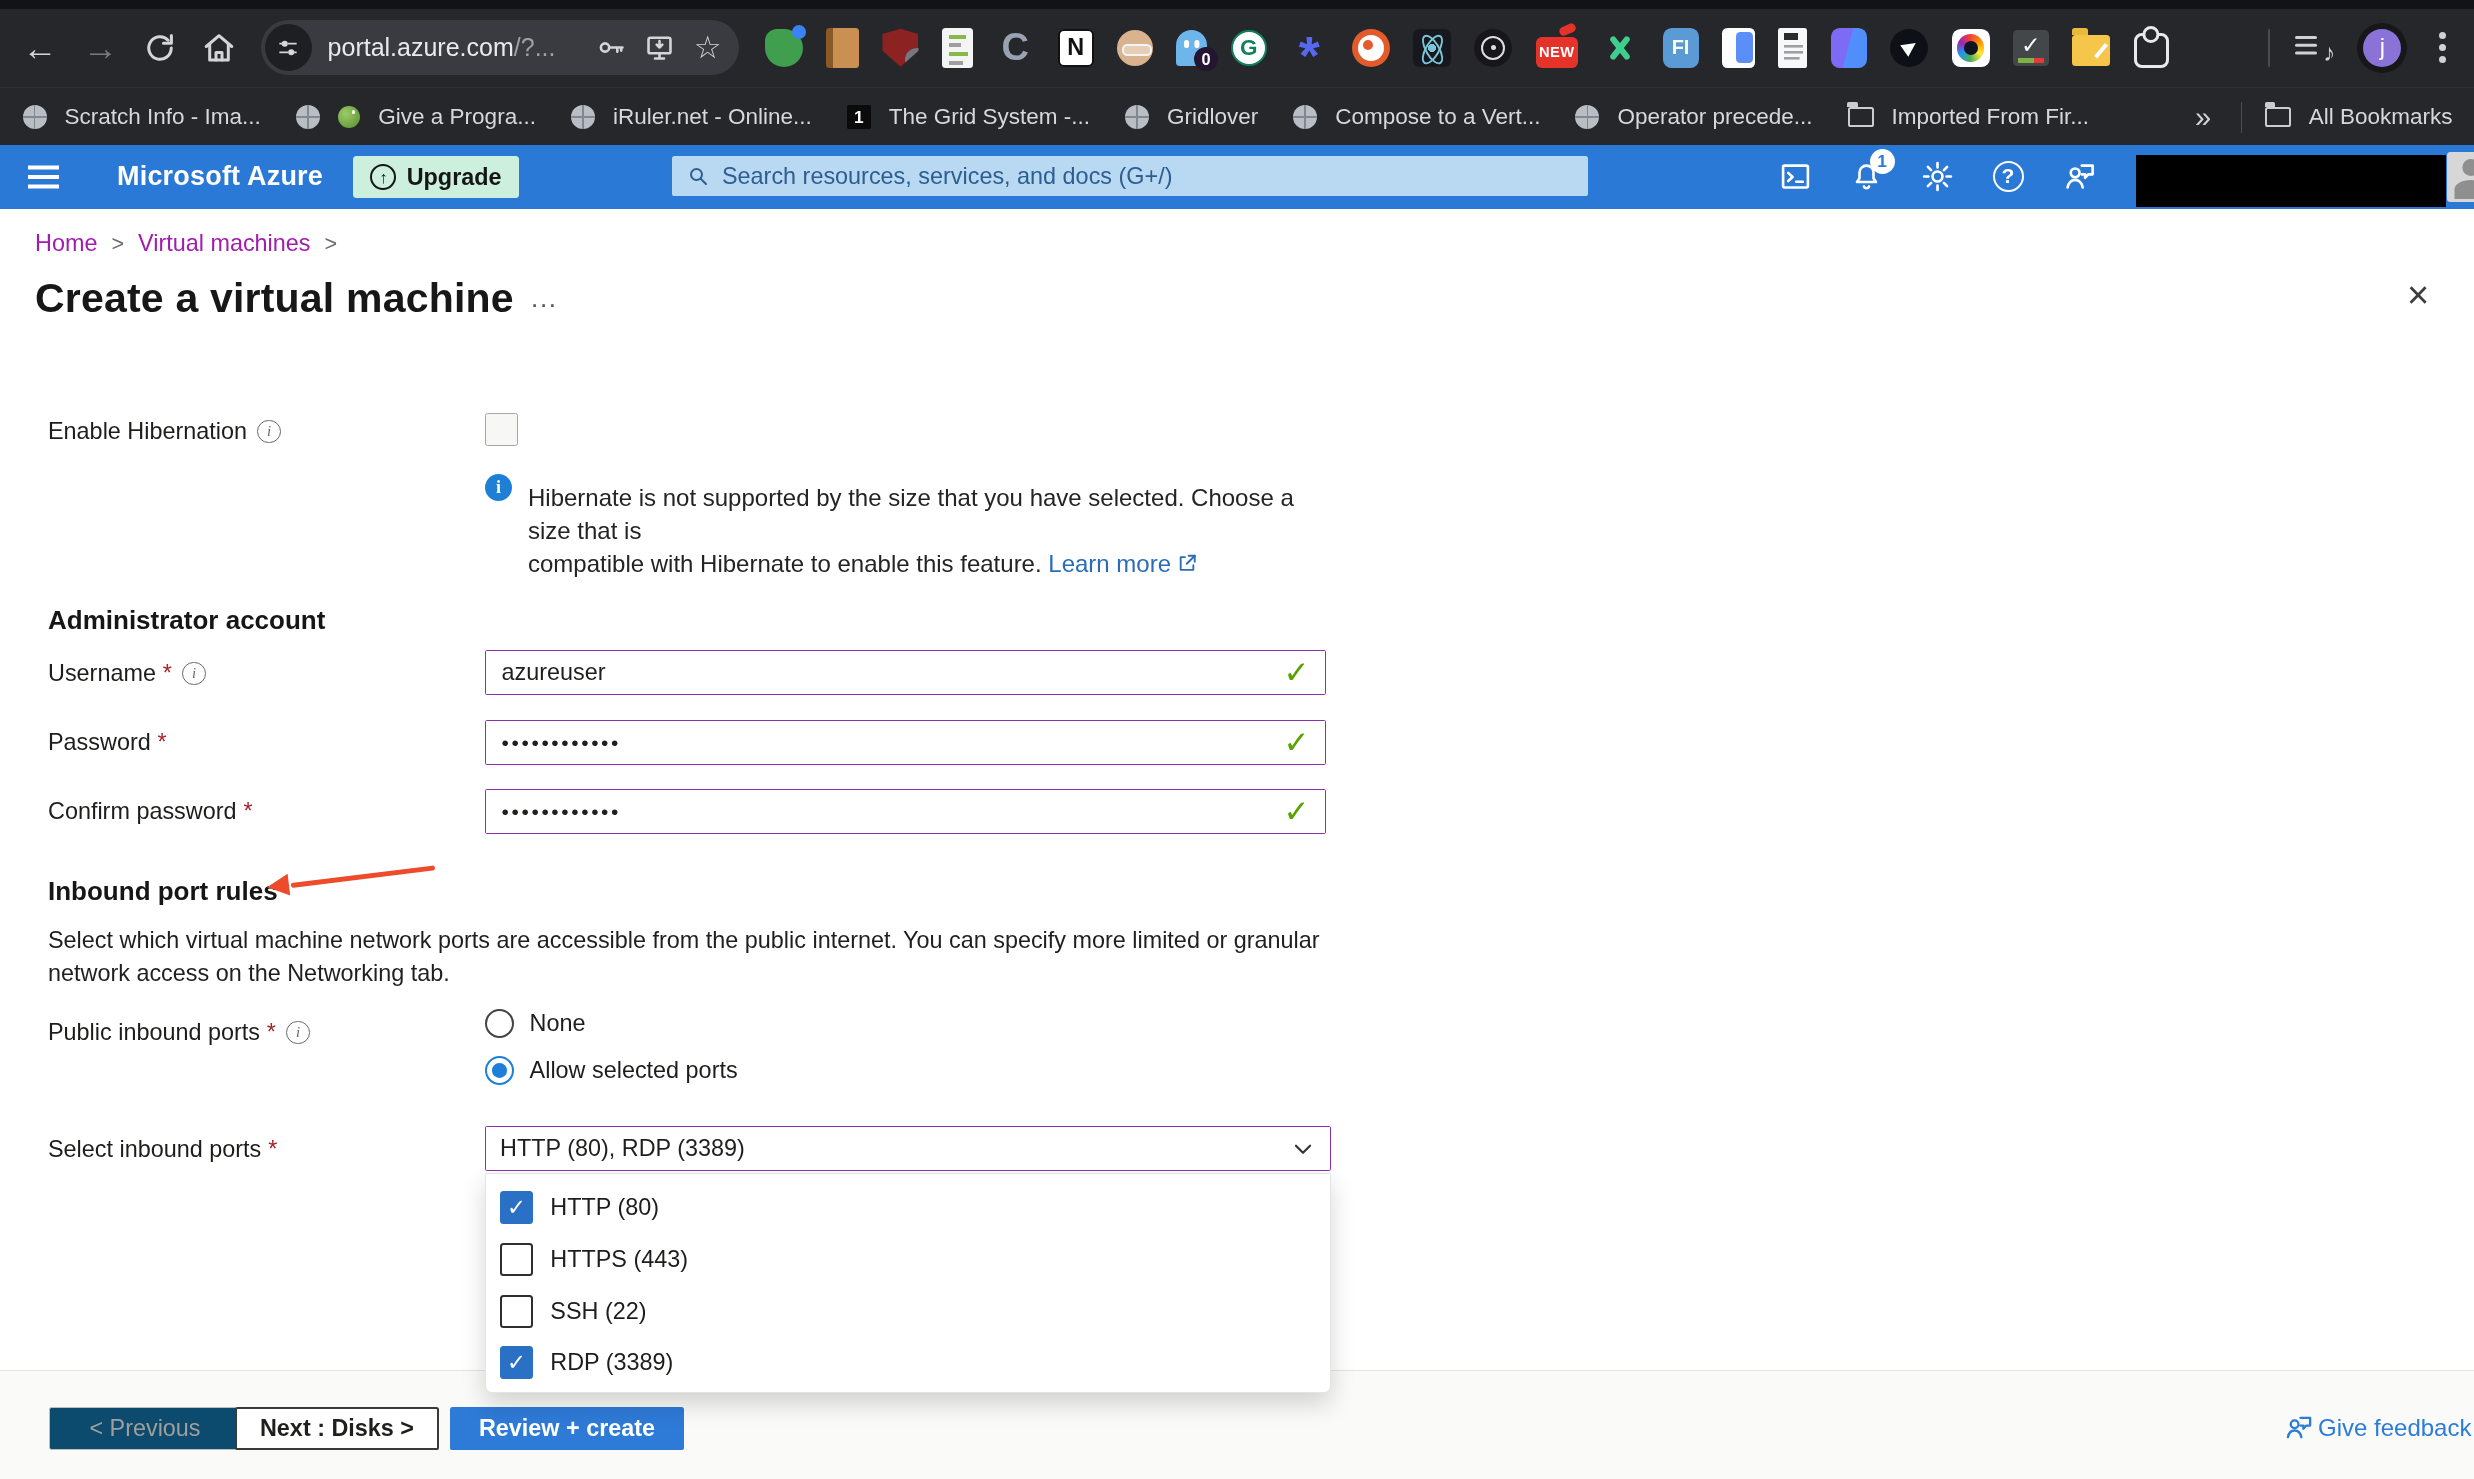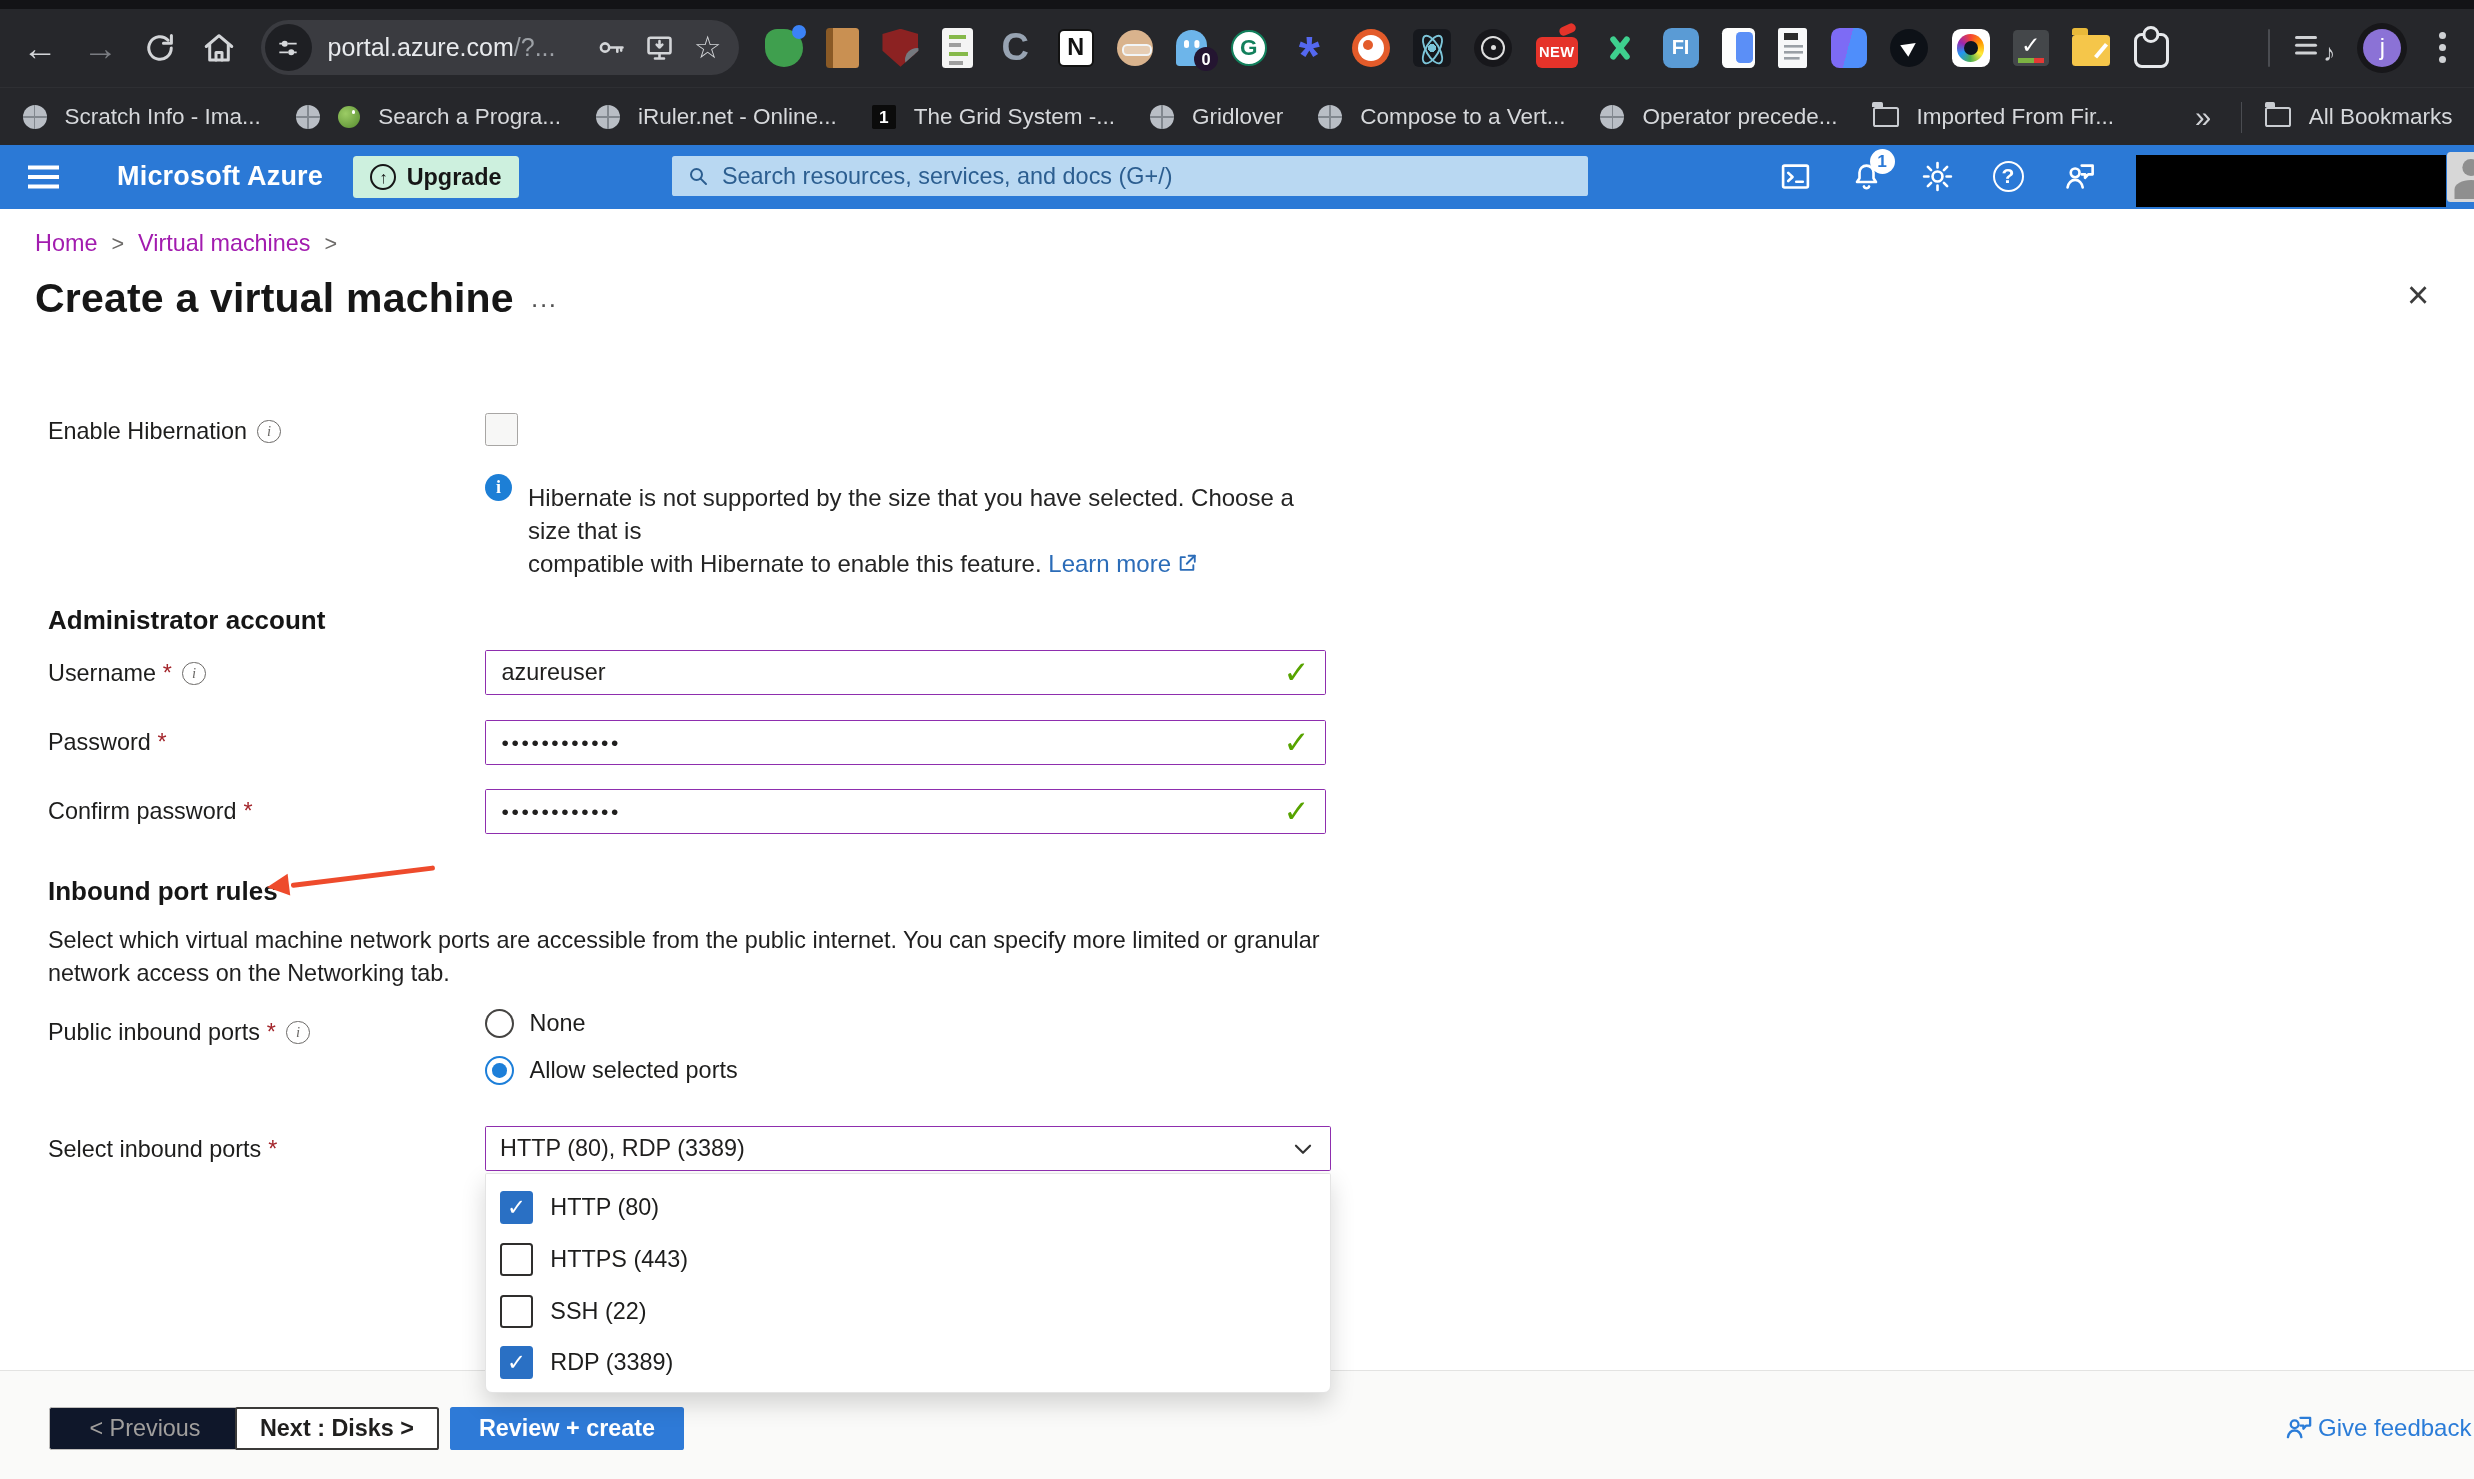--- a/index.html
+++ b/index.html
@@ -167,21 +167,21 @@
   .combo-chevron svg{width:100%;height:100%;stroke:#333;fill:none;stroke-width:2;stroke-linecap:round;stroke-linejoin:round}
 
   .panel{position:absolute;left:485px;top:964px;width:846px;height:220px;background:#fff;border:0.9px solid #e4e4e4;border-radius:1.7px 1.7px 7px 7px;box-shadow:0 10.4px 24px rgba(0,0,0,.16);z-index:10;padding:7px 0}
   .port-opt{height:50px;margin:1.7px 0;display:flex;align-items:center;gap:17.3px;padding:0 14px;cursor:pointer}
   .opt-cb{width:33px;height:33px;border:2.2px solid #2f2e2d;border-radius:3.5px;background:#fff;display:flex;align-items:center;justify-content:center;color:#fff;font-size:22.5px;font-weight:bold;flex:none}
   .opt-cb.checked{background:#2a70c4;border-color:#2a70c4}
   .opt-label{font-size:23.4px;color:#1d1d1c}
 
   .footer-bg{position:absolute;left:0;right:0;top:1161px;bottom:0;background:#fafaf9;border-top:1.7px solid #e3e3e2}
   .btn{position:absolute;top:1198px;height:43px;display:flex;align-items:center;justify-content:center;font-size:23.4px;border-radius:2.6px;cursor:pointer}
-  .btn-prev{left:49px;width:192px;background:#0f172a;border:1.7px solid #c0bebc;color:#a19f9d}
+  .btn-prev{left:49px;width:192px;background:#0c4a6e;border:1.7px solid #c0bebc;color:#a19f9d}
   .btn-next{left:235px;width:204px;background:#fff;border:2.2px solid #3b3a39;color:#201f1e;font-weight:bold}
   .btn-review{left:450px;width:234px;background:#2e7ad7;border:none;color:#fff;font-weight:bold}
   .feedback{position:absolute;left:2283px;top:1203px;display:flex;align-items:center;gap:4px;color:#2b7cd8;font-size:24px;cursor:pointer}
   .feedback svg{width:31px;height:31px;stroke:#2b7cd8;fill:none;stroke-width:1.8;stroke-linecap:round;stroke-linejoin:round}
 </style>
 </head>
 <body>
 
 <div class="screen">
 
@@ -286,21 +286,21 @@
 
   <div class="bookmarks">
     <div style="display:flex;align-items:center;min-width:0;flex:1" id="bookmarks-list">
         <div class="bm">
           <span class="ic-globe"></span>
           <span class="bm-label">Scratch Info - Ima...</span>
         </div>
         <div class="bm">
           <span class="ic-globe"></span>
           <span class="ic-snake"></span>
-          <span class="bm-label">Search a Progra...</span>
+          <span class="bm-label">Give a Progra...</span>
         </div>
         <div class="bm">
           <span class="ic-globe"></span>
           <span class="bm-label">iRuler.net - Online...</span>
         </div>
         <div class="bm">
           <span class="ic-one">1</span>
           <span class="bm-label">The Grid System -...</span>
         </div>
         <div class="bm">

